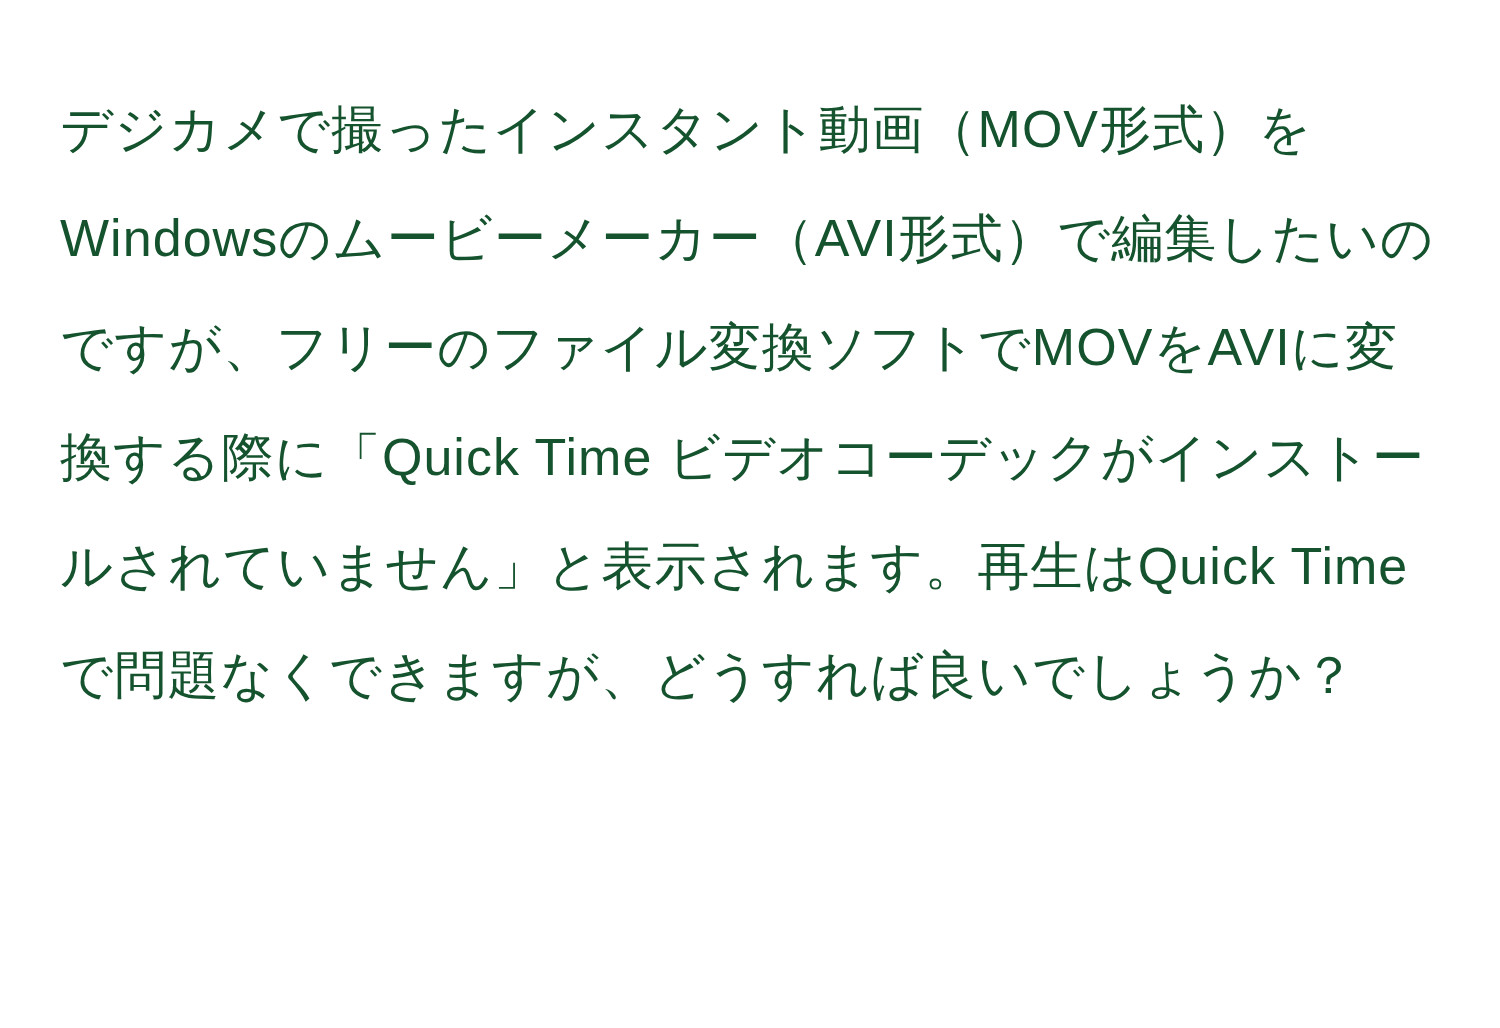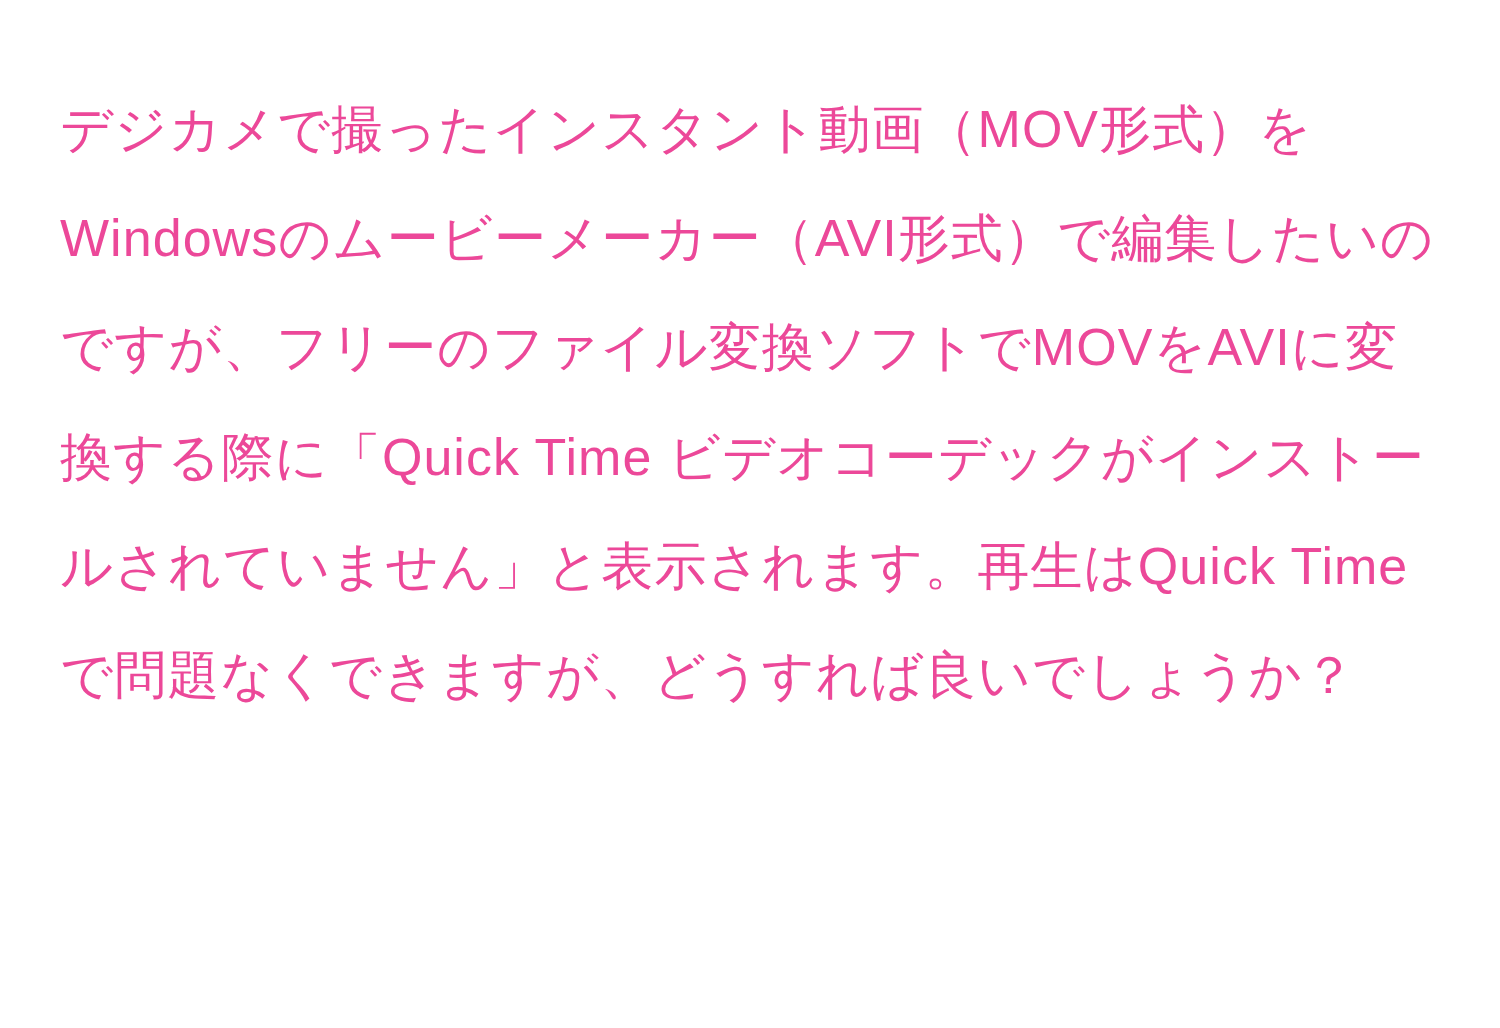--- a/index.html
+++ b/index.html
@@ -8,21 +8,21 @@
       box-sizing: border-box;
     }
     body {
       background: #ffffff;
       width: 1500px;
       height: 1028px;
       padding: 75px 60px;
       font-family: -apple-system, BlinkMacSystemFont, "Segoe UI", "Hiragino Sans", "Hiragino Kaku Gothic ProN", "Yu Gothic", "Meiryo", sans-serif;
     }
     .content {
-      color: #ec4899;
+      color: #14532d;
       font-size: 52px;
       line-height: 2.1;
       letter-spacing: 0.02em;
       font-weight: 400;
     }
   </style>
 </head>
 <body>
 
 <div class="content">

